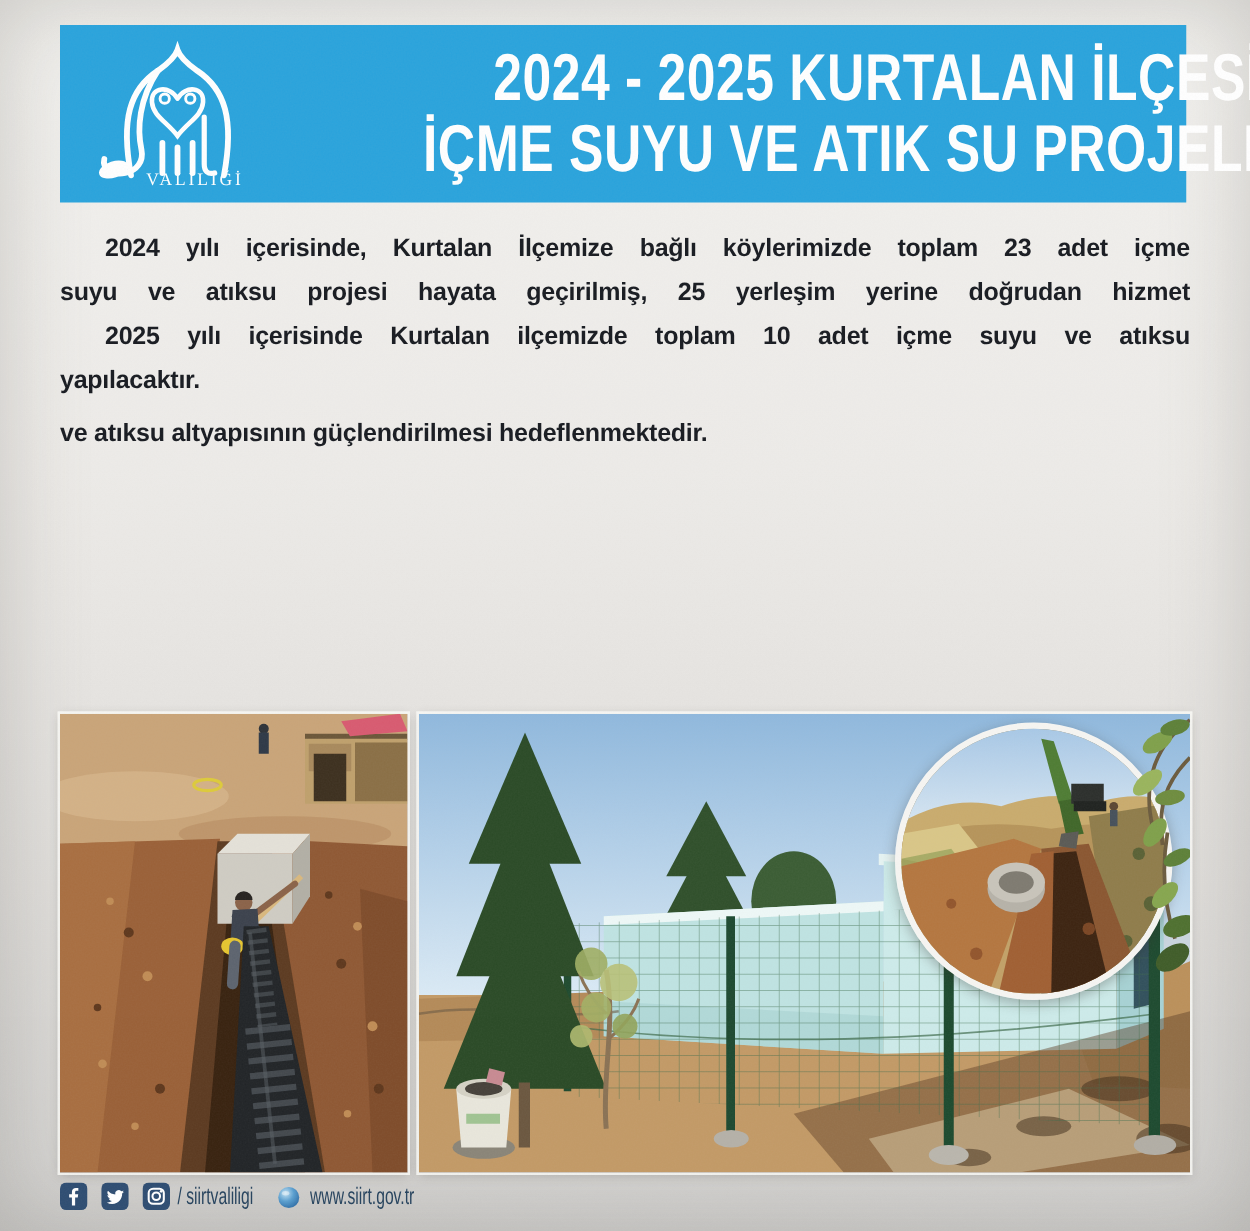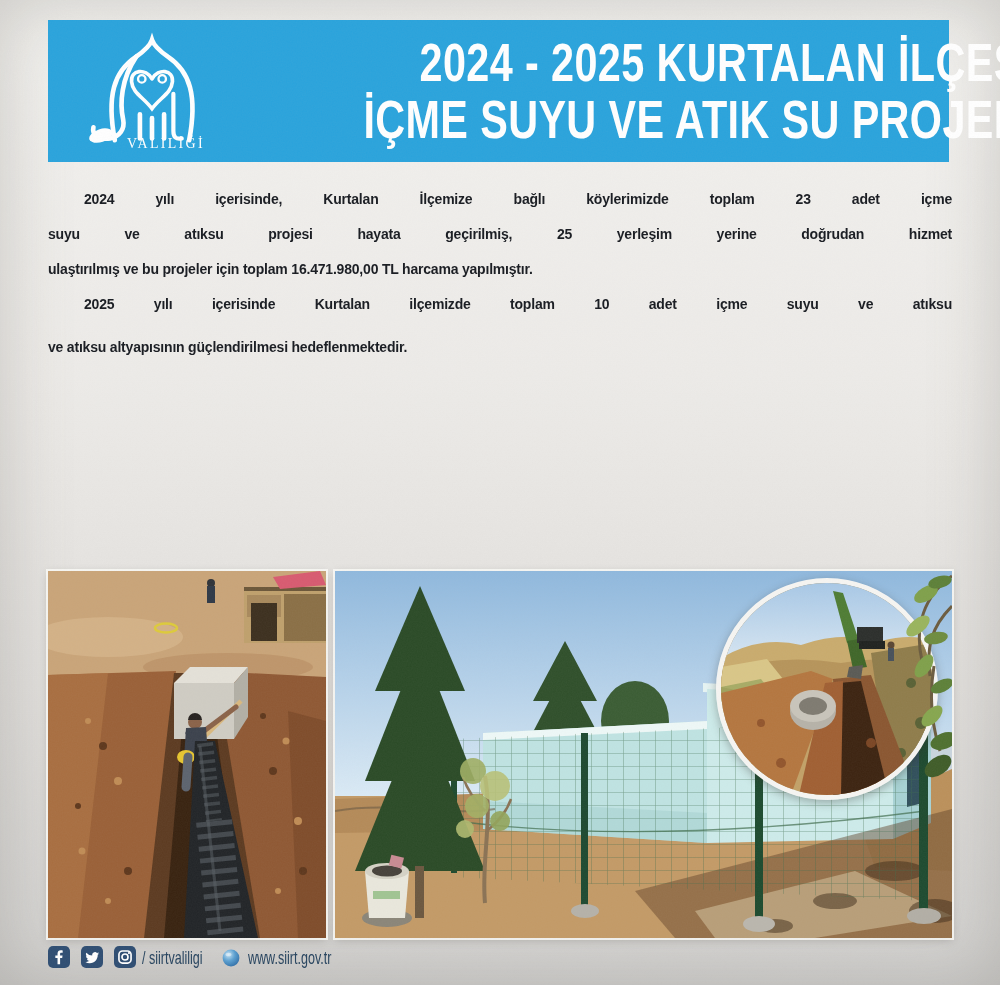--- a/index.html
+++ b/index.html
@@ -3,29 +3,29 @@
 <meta charset="utf-8">
 <style>
   html,body{margin:0;padding:0;background:#cfcecc;}
   .canvas{position:relative;width:1000px;height:985px;overflow:hidden;
     font-family:"Liberation Sans",sans-serif;
     background:linear-gradient(180deg,#f3f2ef 0%,#edebe8 38%,#e0dedb 72%,#d2d1cf 100%);
     box-shadow:inset 0 0 70px rgba(110,106,100,.30);}
   .abs{position:absolute;}
   
   .banner{left:48px;top:20px;width:901px;height:142px;display:flex;align-items:center;}
-  .logo-box{width:188px;height:166px;display:flex;align-items:center;flex:none;padding-left:25px;}
+  .logo-box{width:188px;height:166px;display:flex;align-items:center;justify-content:center;flex:none;}
   .title-box{flex:1;height:100%;display:flex;flex-direction:column;align-items:center;justify-content:center;padding-right:14px;}
   .title-line{white-space:nowrap;font-weight:700;font-size:53px;line-height:57px;color:#fff;
     transform:scaleX(0.78);transform-origin:center;letter-spacing:.5px;}
   
   .textzone{left:48px;top:170px;width:904px;}
   .para{margin:0;}
   .p1{margin-top:12px;} .p2{} .p3{margin-top:8px;}
-  .jline{font-size:14px;font-weight:700;color:#171a20;line-height:35px;letter-spacing:-0.2px;
+  .jline{font-size:20px;font-weight:700;color:#171a20;line-height:35px;letter-spacing:-0.2px;
     text-align:justify;text-align-last:justify;}
   .jline.tail{text-align-last:left;}
   .jline.ind{padding-left:36px;}
   
   .photo{overflow:hidden;box-shadow:0 0 0 2px rgba(250,250,247,.85),0 2px 8px rgba(60,55,50,.25);}
   .photoL{left:48px;top:571px;width:278px;height:367px;}
   .photoR{left:335px;top:571px;width:617px;height:367px;}
   .photo svg{display:block;width:100%;height:100%;}
   .inset{left:716px;top:578px;width:212px;height:212px;border:5px solid #f6f5f2;border-radius:50%;
     overflow:hidden;box-shadow:0 3px 10px rgba(50,45,40,.35);}
@@ -65,24 +65,24 @@
     <div class="title-box">
       <div class="title-line">2024 - 2025 KURTALAN İLÇESİ</div>
       <div class="title-line">İÇME SUYU VE ATIK SU PROJELERİ</div>
     </div>
   </div>
 
   <div class="abs textzone">
     <div class="para p1">
       <div class="jline ind">2024 yılı içerisinde, Kurtalan İlçemize bağlı köylerimizde toplam 23 adet içme</div>
       <div class="jline">suyu ve atıksu projesi hayata geçirilmiş, 25 yerleşim yerine doğrudan hizmet</div>
-      <div class="jline tail">ulaştırılmış ve bu projeler için toplam 16.471.980,00 TL harcama yapılmıştır.</div>
     </div>
     <div class="para p2">
       <div class="jline ind">2025 yılı içerisinde Kurtalan ilçemizde toplam 10 adet içme suyu ve atıksu</div>
+      <div class="jline tail">yapılacaktır.</div>
     </div>
     <div class="para p3">
       <div class="jline tail">ve atıksu altyapısının güçlendirilmesi hedeflenmektedir.</div>
     </div>
   </div>
 
   <div class="abs photo photoL">
     <svg viewBox="0 0 278 367" preserveAspectRatio="none">
       <rect width="278" height="367" fill="#a26b3f"></rect>
       <rect width="278" height="108" fill="#c9a478"></rect>

